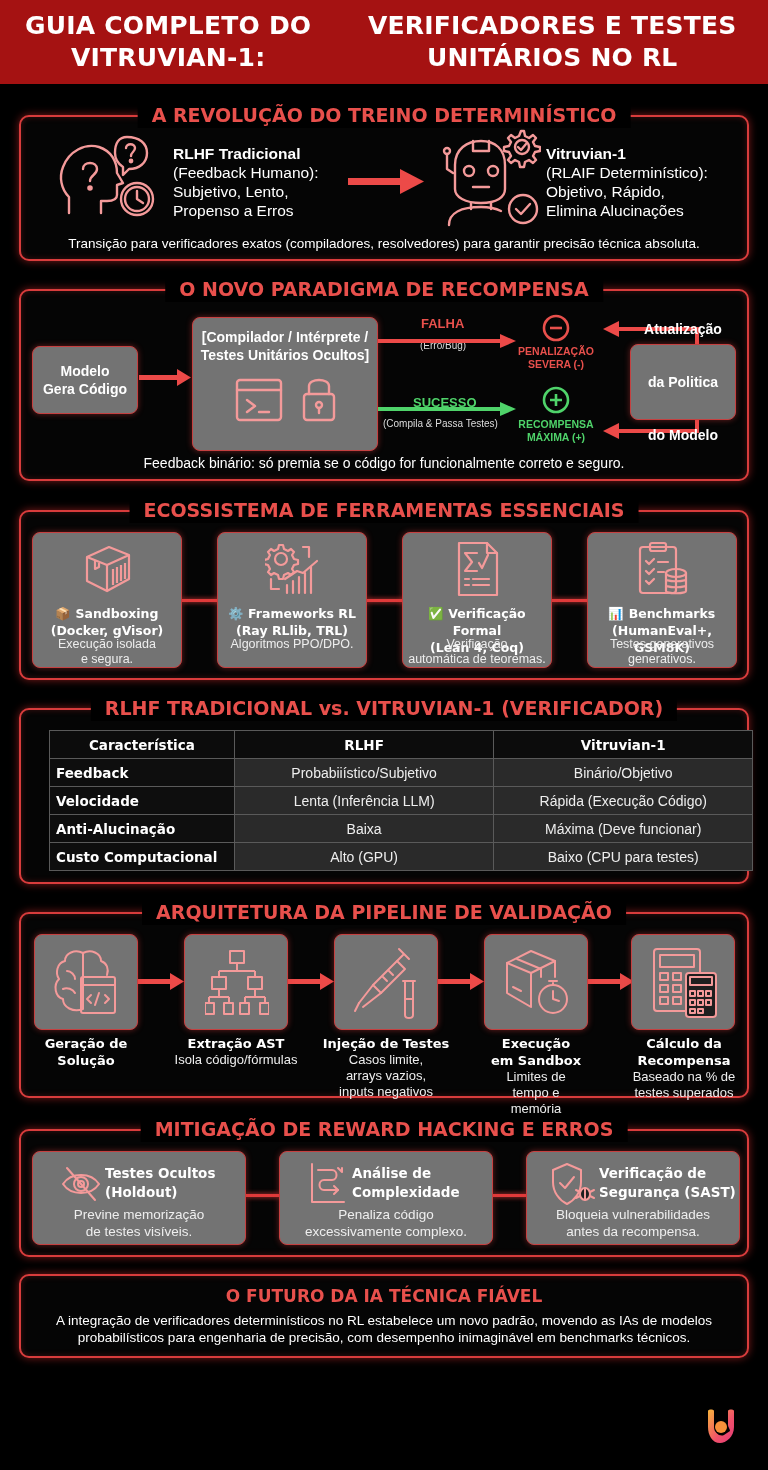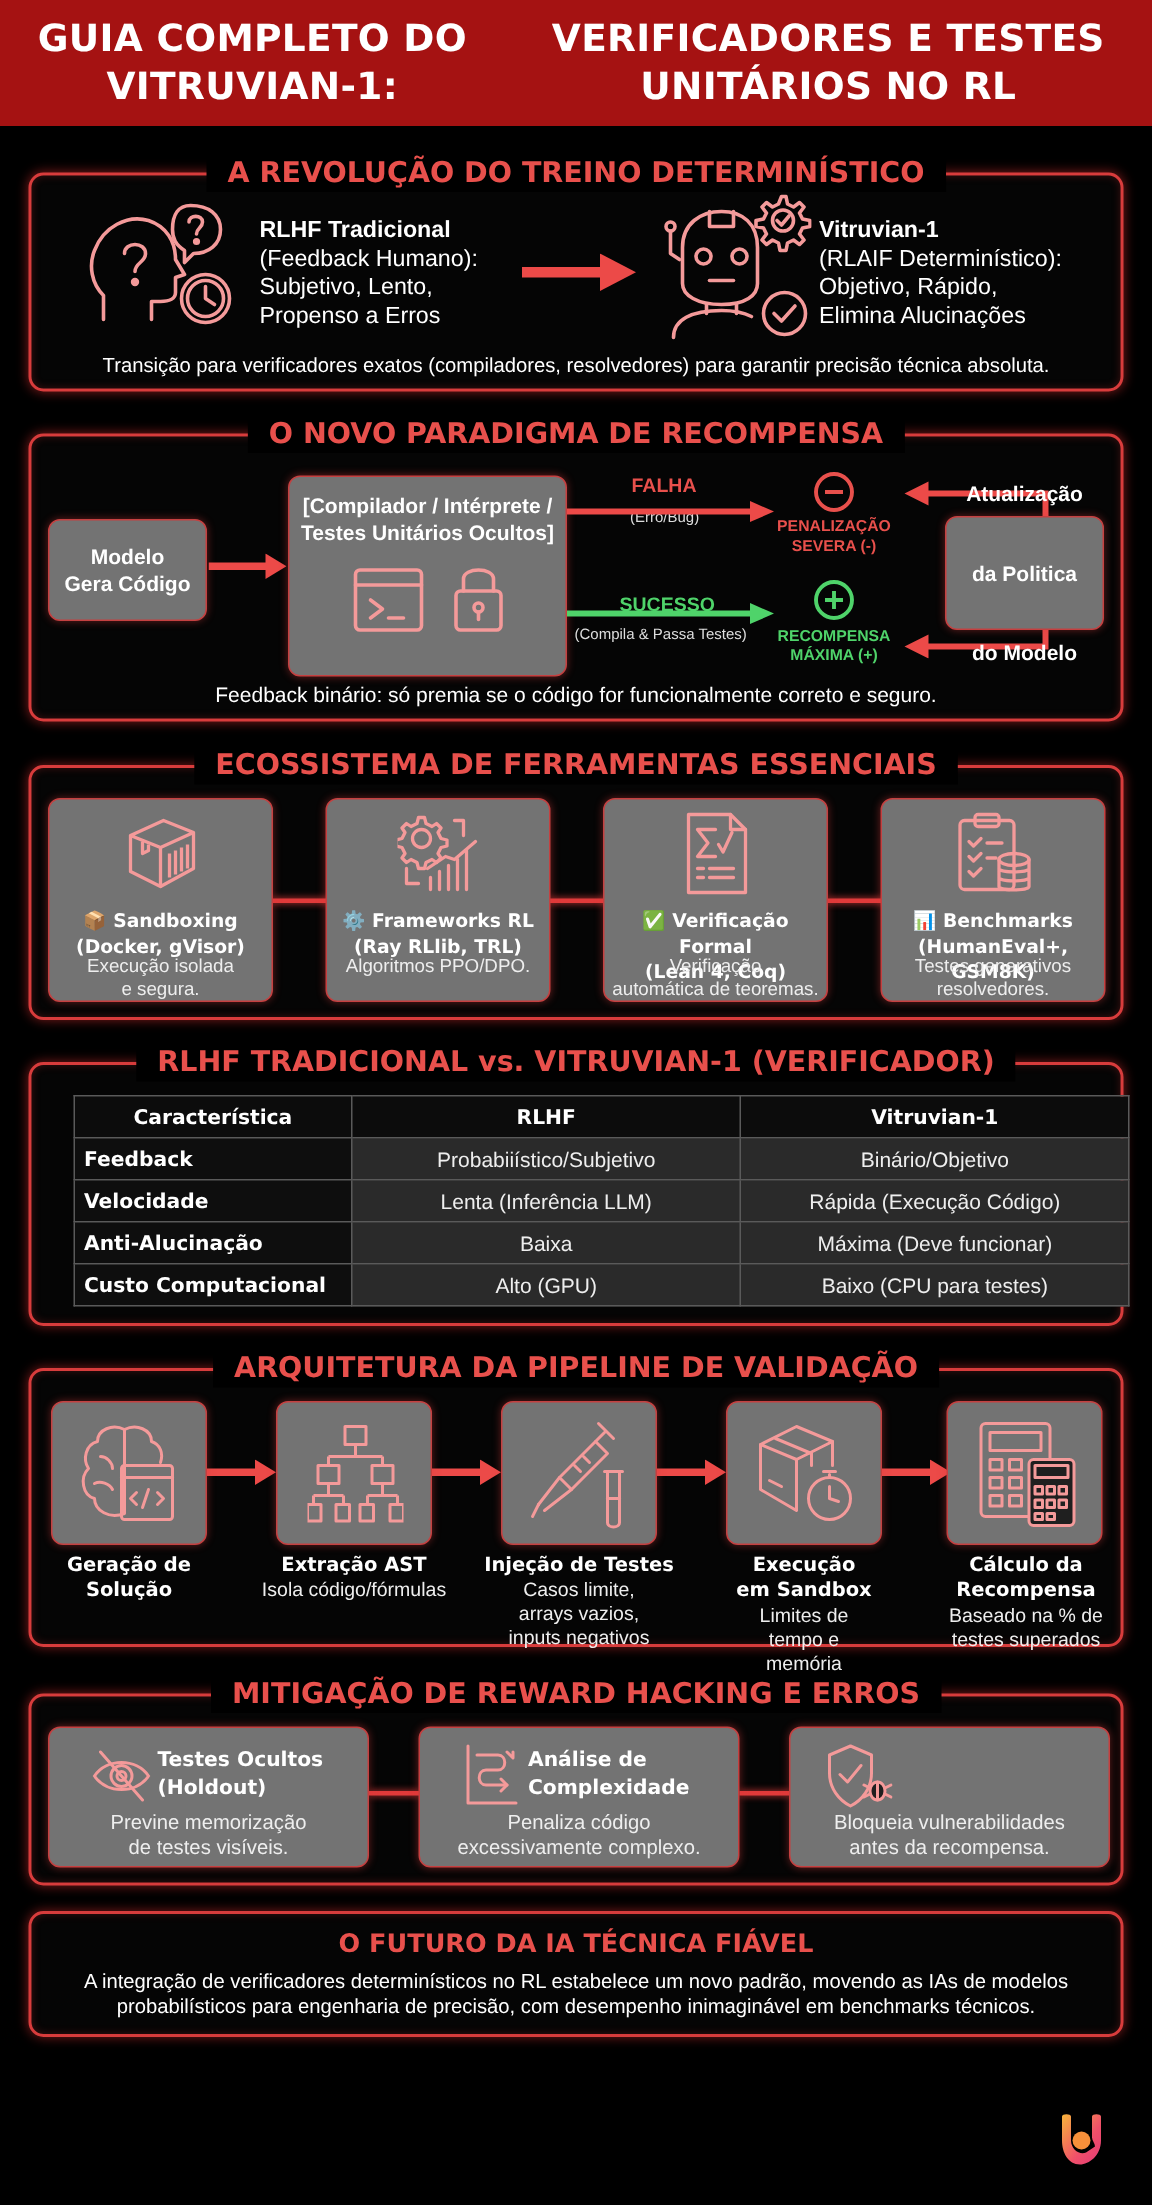--- a/index.html
+++ b/index.html
@@ -231,21 +231,21 @@
   </div>
   <div class="card toolcard" style="left:566px;">
     <svg style="position:absolute;left:48px;top:8px" width="54" height="56" viewBox="0 0 54 56" fill="none" stroke="#f49a9a" stroke-width="2.2" stroke-linecap="round" stroke-linejoin="round">
         <rect x="4" y="6" width="36" height="46" rx="3"></rect>
         <rect x="14" y="2" width="16" height="8" rx="2"></rect>
         <path d="M10 20 l3 3 5-5 M22 21 L32 21 M10 30 l3 3 5-5 M22 31 L28 31 M10 40 l3 3 5-5"></path>
         <ellipse cx="40" cy="32" rx="10" ry="4"></ellipse>
         <path d="M30 32 L30 50 C30 53 50 53 50 50 L50 32 M30 38 C30 41 50 41 50 38 M30 44 C30 47 50 47 50 44"></path>
       </svg>
     <div class="t1"><span>📊</span> <span>Benchmarks</span><br><span>(HumanEval+, GSM8K)</span></div>
-    <div class="t2"><span>Testes generativos</span><br><span>resolvedores.</span></div>
+    <div class="t2"><span>Testes generativos</span><br><span>generativos.</span></div>
   </div>
 </div>
 
 <div class="section s4">
   <div class="sec-title">RLHF TRADICIONAL vs. VITRUVIAN-1 (VERIFICADOR)</div>
   <table>
     <colgroup>
         <col style="width:185px">
         <col style="width:260px">
         <col style="width:259px">
@@ -407,20 +407,21 @@
     <div class="ttl"><span>Análise de</span><br><span>Complexidade</span></div>
     <div class="dsc"><span>Penaliza código</span><br><span>excessivamente complexo.</span></div>
   </div>
   <div class="card mitcard" style="left:505px;">
     <svg style="position:absolute;left:22px;top:10px" width="46" height="44" viewBox="0 0 46 44" fill="none" stroke="#f49a9a" stroke-width="2" stroke-linecap="round" stroke-linejoin="round">
         <path d="M18 2 L32 8 L32 20 C32 30 26 38 18 42 C10 38 4 30 4 20 L4 8 Z"></path>
         <path d="M11 21 L16 26 L25 15"></path>
         <ellipse cx="36" cy="32" rx="5" ry="6" fill="#1f1f1f"></ellipse>
         <path d="M31 30 L27 28 M31 34 L27 36 M41 30 L45 28 M41 34 L45 36 M36 26 L36 38"></path>
       </svg>
+    <div class="ttl"><span>Verificação de</span><br><span>Segurança (SAST)</span></div>
     <div class="dsc"><span>Bloqueia vulnerabilidades</span><br><span>antes da recompensa.</span></div>
   </div>
 </div>
 
 <div class="section s7">
   <div class="t">O FUTURO DA IA TÉCNICA FIÁVEL</div>
   <div class="p">A integração de verificadores determinísticos no RL estabelece um novo padrão, movendo as IAs de modelos probabilísticos para engenharia de precisão, com desempenho inimaginável em benchmarks técnicos.</div>
 </div>
 
 <svg class="logo" viewBox="0 0 40 40">

